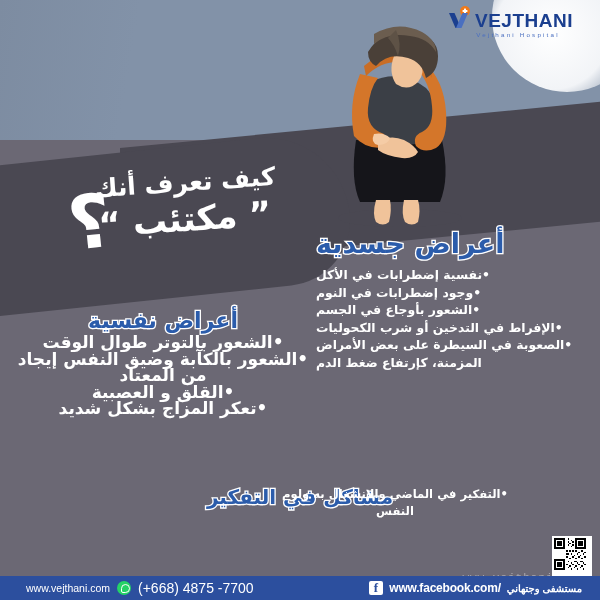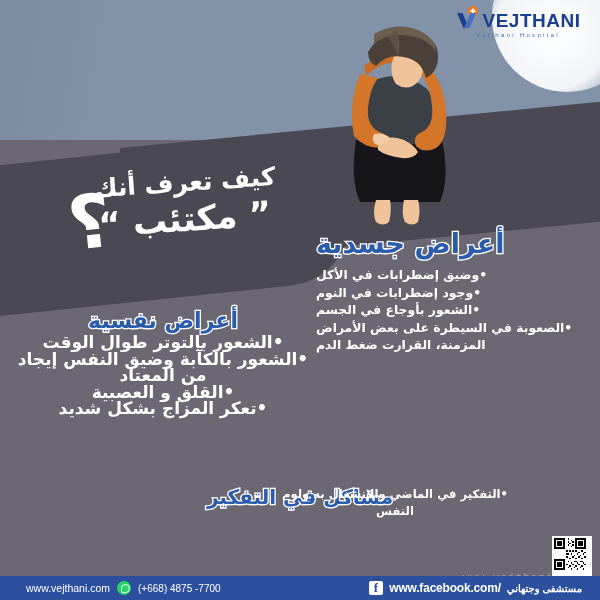--- a/index.html
+++ b/index.html
@@ -29,21 +29,21 @@
 
   
   .title-blob{
     position:absolute;left:-90px;top:152px;width:440px;height:150px;
     background:#4a4852;border-radius:0 90px 70px 0/0 90px 70px 0;
     transform:rotate(-6deg);
   }
 
   
   .logo-box{position:absolute;right:12px;top:6px;text-align:center;width:140px;}
-  .logo-row{display:flex;align-items:flex-end;justify-content:center;gap:1px;}
+  .logo-row{display:flex;align-items:flex-end;gap:1px;}
   .logo-v{position:relative;width:26px;height:24px;}
   .logo-v svg{display:block;}
   .logo-word{
     font-size:19px;font-weight:bold;color:#1b3f8f;letter-spacing:0.5px;
     line-height:18px;font-family:"Liberation Sans",sans-serif;
   }
   .logo-sub{
     font-size:6.2px;color:#4a6fc0;letter-spacing:2.2px;margin-top:1px;
     font-family:"Liberation Sans",sans-serif;
   }
@@ -109,21 +109,21 @@
   .qr{position:absolute;left:552px;top:536px;width:36px;height:36px;background:#ffffff;padding:2px;}
   .qr svg{display:block;}
 
   
   .footer{
     position:absolute;left:0;bottom:0;width:600px;height:24px;
     background:#2c4f9e;display:flex;align-items:center;
   }
   .f-left{display:flex;align-items:center;gap:7px;padding-left:26px;}
   .f-right{display:flex;align-items:center;gap:6px;margin-left:auto;padding-right:18px;}
-  .f-text{color:#ffffff;font-size:10px;font-family:"Liberation Sans",sans-serif;}
+  .f-text{color:#ffffff;font-size:14px;font-family:"Liberation Sans",sans-serif;}
   .f-web{color:#ffffff;font-size:10.5px;font-family:"Liberation Sans",sans-serif;}
   .f-fb{color:#ffffff;font-size:12px;font-weight:bold;font-family:"Liberation Sans",sans-serif;letter-spacing:-0.2px;}
   .f-fb-ar{direction:rtl;font-size:10px;}
   .wa-icon{width:14px;height:14px;border-radius:50%;background:#25d366;position:relative;}
   .wa-icon:after{
     content:"";position:absolute;left:3.5px;top:3px;width:7px;height:7px;
     border:1.4px solid #ffffff;border-radius:50% 50% 50% 2px;
   }
   .fb-icon{
     width:14px;height:14px;background:#ffffff;border-radius:2px;position:relative;
@@ -197,24 +197,25 @@
 
   <div class="title-wrap">
     <div class="title-line1">كيف تعرف أنك</div>
     <div class="title-line2">” مكتئب “</div>
     <div class="qmark">؟</div>
   </div>
 
   <div id="physical">
     <div class="sec-head">أعراض جسدية</div>
     <ul class="items">
-      <li><span class="bullet">•</span><span>وضيق إضطرابات في الأكل</span></li>
+      <li><span class="bullet">•</span><span>نفسية إضطرابات في الأكل</span></li>
       <li><span class="bullet">•</span><span>وجود إضطرابات في النوم</span></li>
       <li><span class="bullet">•</span><span>الشعور بأوجاع في الجسم</span></li>
-      <li><span class="bullet">•</span><span>الصعوبة في السيطرة على بعض الأمراض المزمنة، القرارت ضغط الدم</span></li>
+      <li><span class="bullet">•</span><span>الإفراط في التدخين أو شرب الكحوليات</span></li>
+      <li><span class="bullet">•</span><span>الصعوبة في السيطرة على بعض الأمراض المزمنة، كإرتفاع ضغط الدم</span></li>
     </ul>
   </div>
 
   <div id="psych">
     <div class="sec-head">أعراض نفسية</div>
     <ul class="items">
       <li><span class="bullet">•</span><span>الشعور بالتوتر طوال الوقت</span></li>
       <li><span class="bullet">•</span><span>الشعور بالكآبة وضيق النفس إيجاد من المعتاد</span></li>
       <li><span class="bullet">•</span><span>القلق و العصبية</span></li>
       <li><span class="bullet">•</span><span>تعكر المزاج بشكل شديد</span></li>

